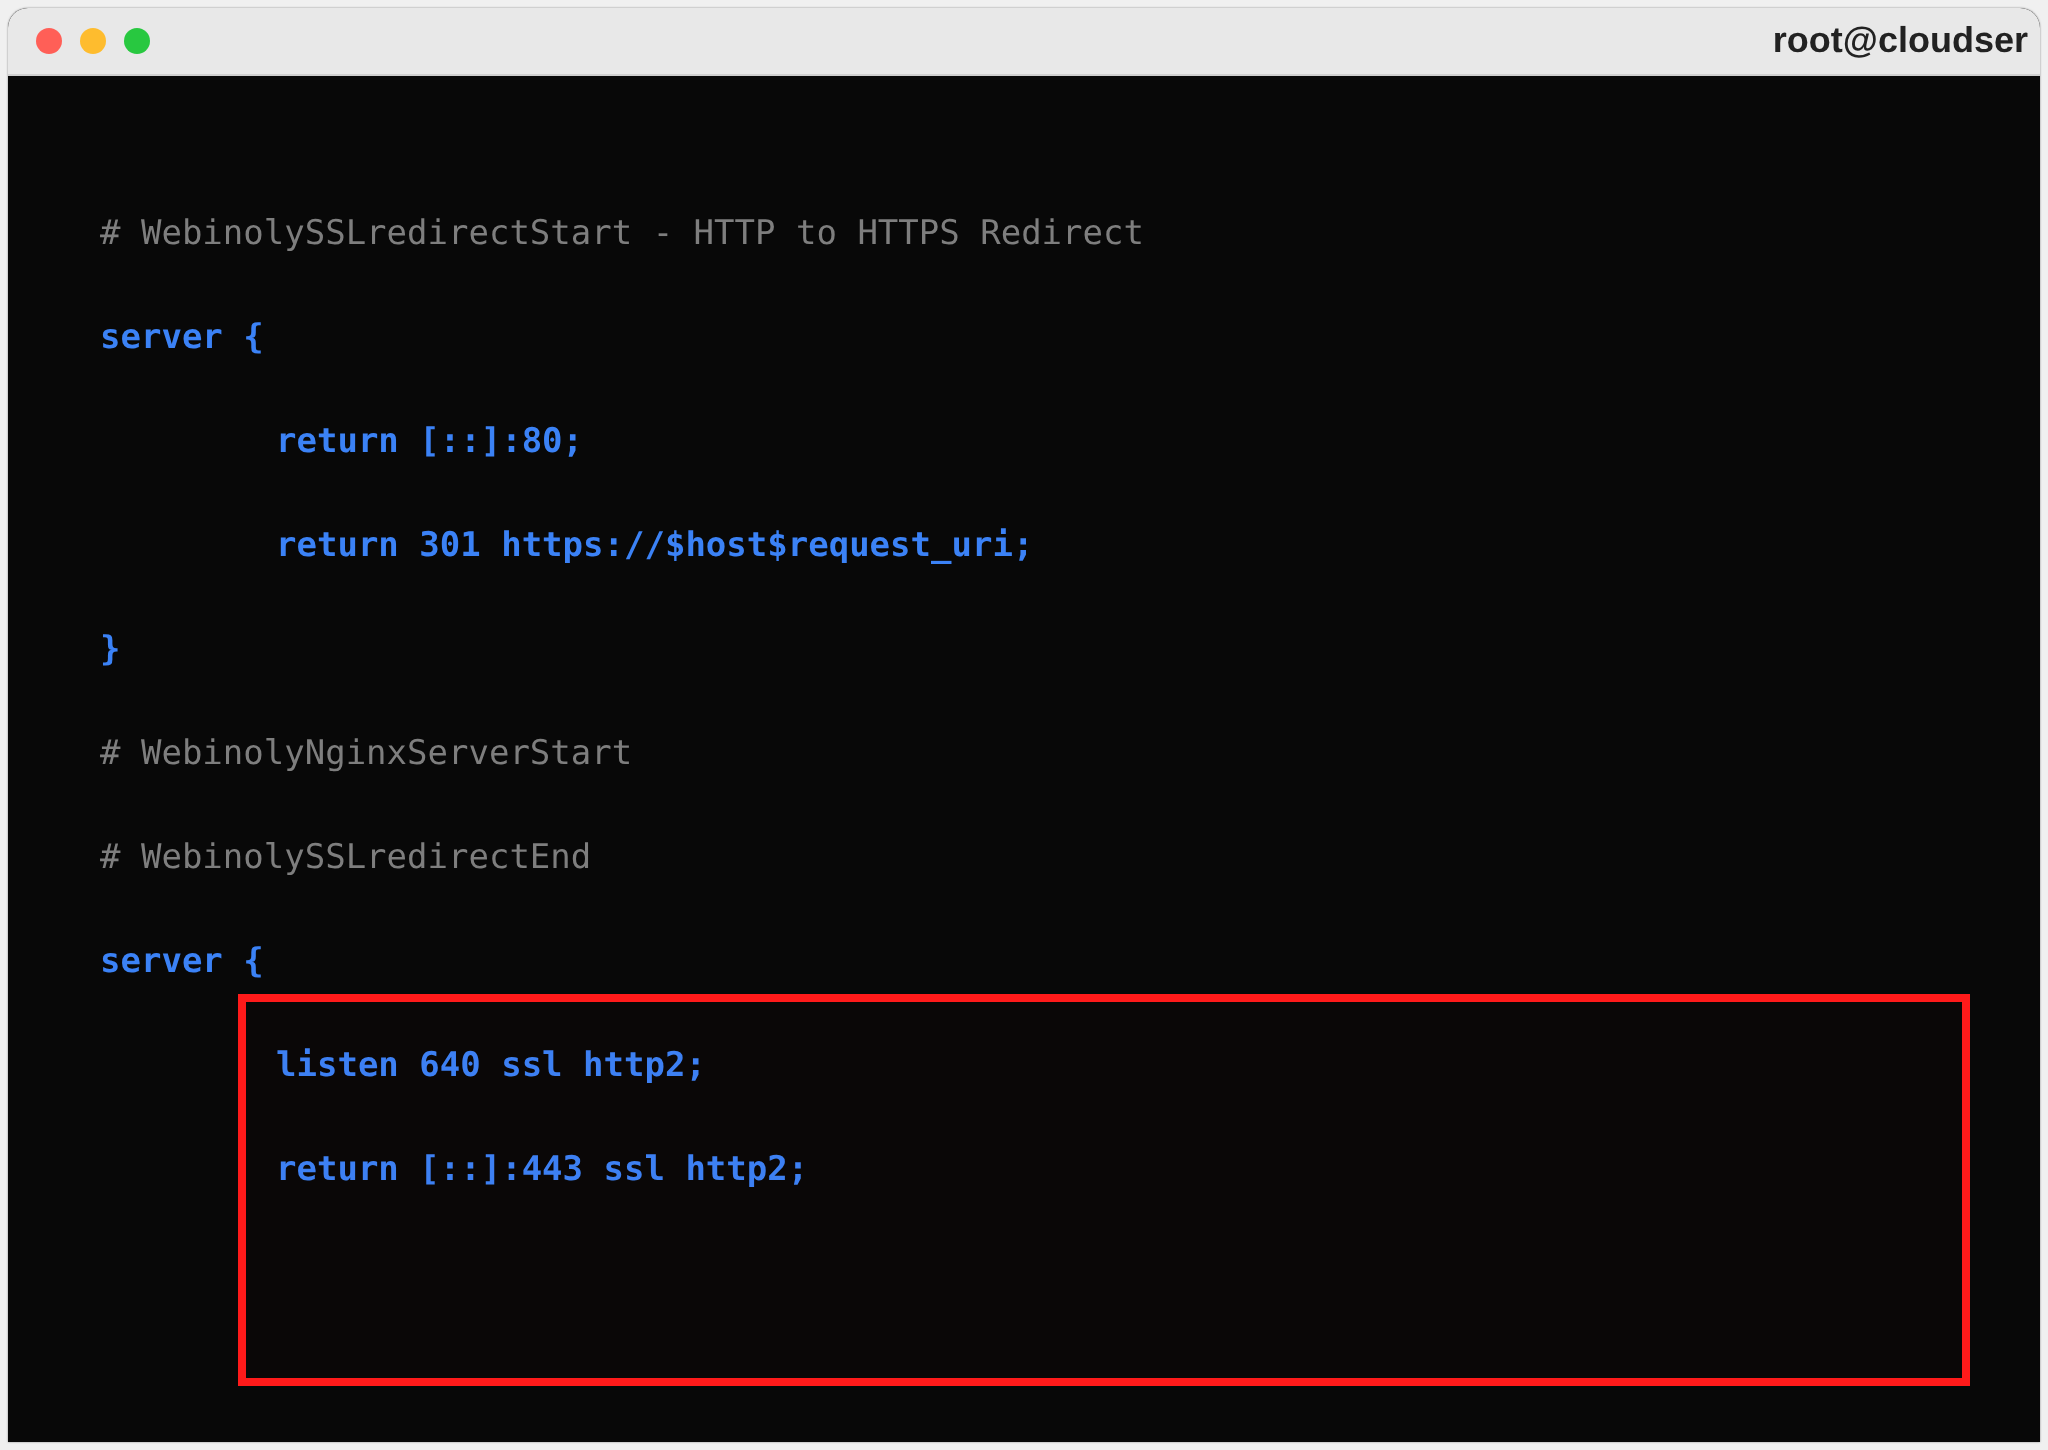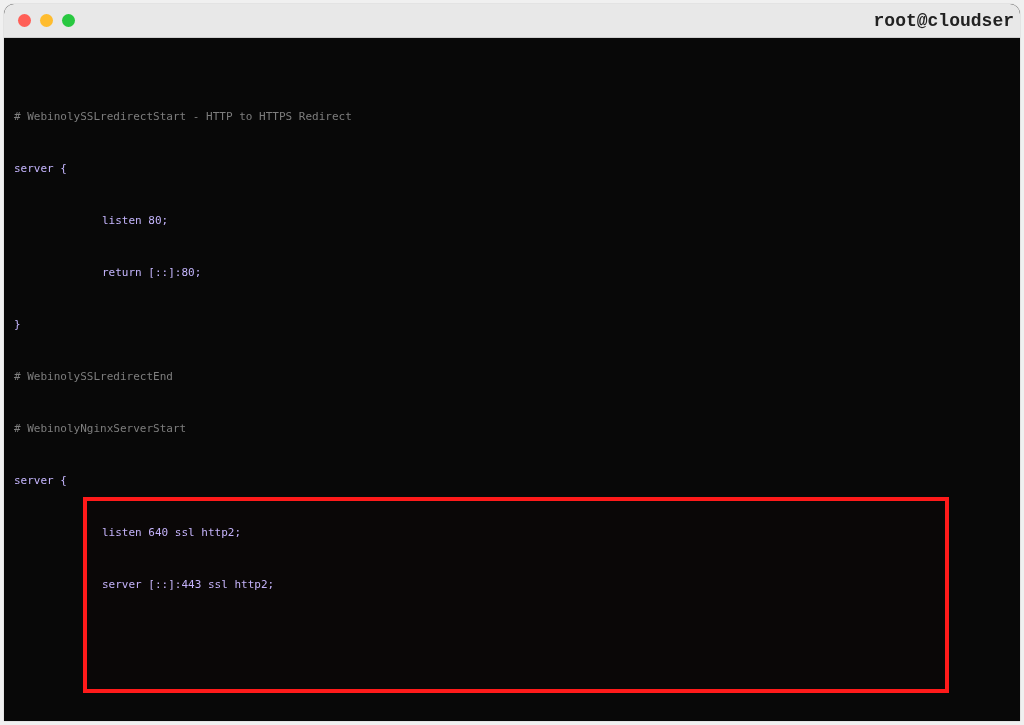--- a/index.html
+++ b/index.html
@@ -44,34 +44,35 @@
   }
   .tl-close { background: #ff5f57; }
   .tl-min   { background: #febc2e; }
   .tl-max   { background: #28c840; }
   .title {
     position: absolute;
     right: 6px;
     font-weight: 700;
     font-size: 18px;
     color: #222;
-    font-family: Liberation Mono, monospace;
+    font-family: Liberation Sans, sans-serif;
   }
   .terminal {
     flex: 1;
     padding: 40px 10px 10px 10px;
-    font-size: 11px;
+    font-size: 17px;
     line-height: 26px;
     color: #20f720;
     white-space: pre;
     position: relative;
     overflow: hidden;
+    margin-left: 36px;
   }
   .line { display: block; }
-  .kw   { color: #c4b5fd; }
+  .kw   { color: #3b82f6; font-weight: bold; }
   .dim  { color: #7e7e7e; }
   .indent { padding-left: 88px; display: inline-block; }
   .highlight-box {
     position: absolute;
     border: 4px solid #ff1a1a;
     pointer-events: none;
     left: 79px;
     top: 459px;
     width: 866px;
     height: 196px;
@@ -87,28 +88,28 @@
       <div class="tl tl-close"></div>
       <div class="tl tl-min"></div>
       <div class="tl tl-max"></div>
     </div>
     <div class="title">root@cloudser</div>
   </div>
 
   <div class="terminal">
 <span class="line dim"># WebinolySSLredirectStart - HTTP to HTTPS Redirect</span>
 <span class="line kw">server {</span>
-<span class="line"><span class="indent kw">listen 80;</span></span>
 <span class="line"><span class="indent kw">return [::]:80;</span></span>
+<span class="line"><span class="indent kw">return 301 https://$host$request_uri;</span></span>
 <span class="line kw">}</span>
+<span class="line dim"># WebinolyNginxServerStart</span>
 <span class="line dim"># WebinolySSLredirectEnd</span>
-<span class="line dim"># WebinolyNginxServerStart</span>
 <span class="line kw">server {</span>
 <span class="line"><span class="indent kw">listen 640 ssl http2;</span></span>
-<span class="line"><span class="indent kw">server [::]:443 ssl http2;</span></span>
+<span class="line"><span class="indent kw">return [::]:443 ssl http2;</span></span>
 <span class="line"></span>
 
 <span class="line"></span>
 
 
 
 
 
 
 

